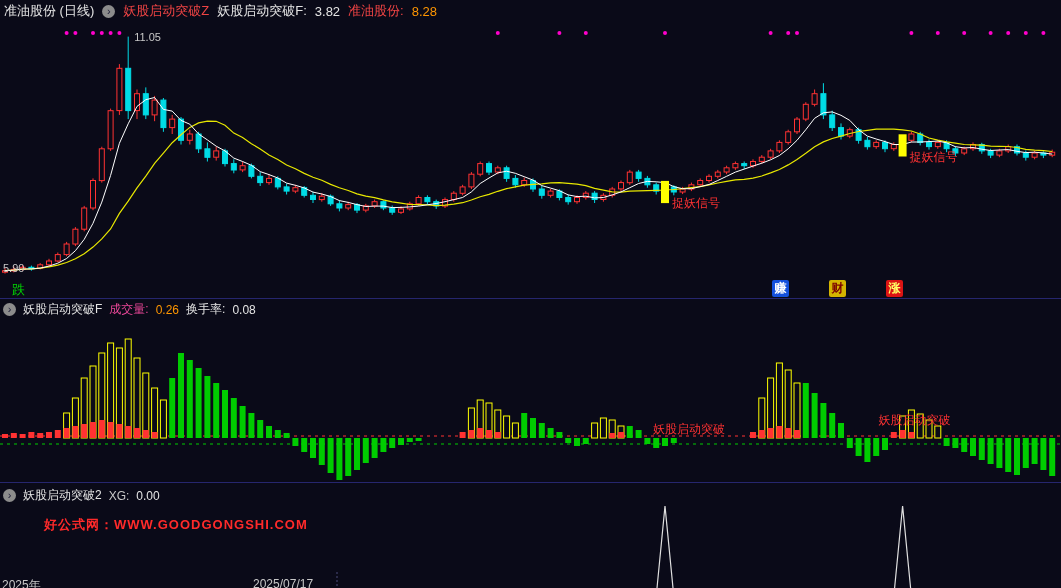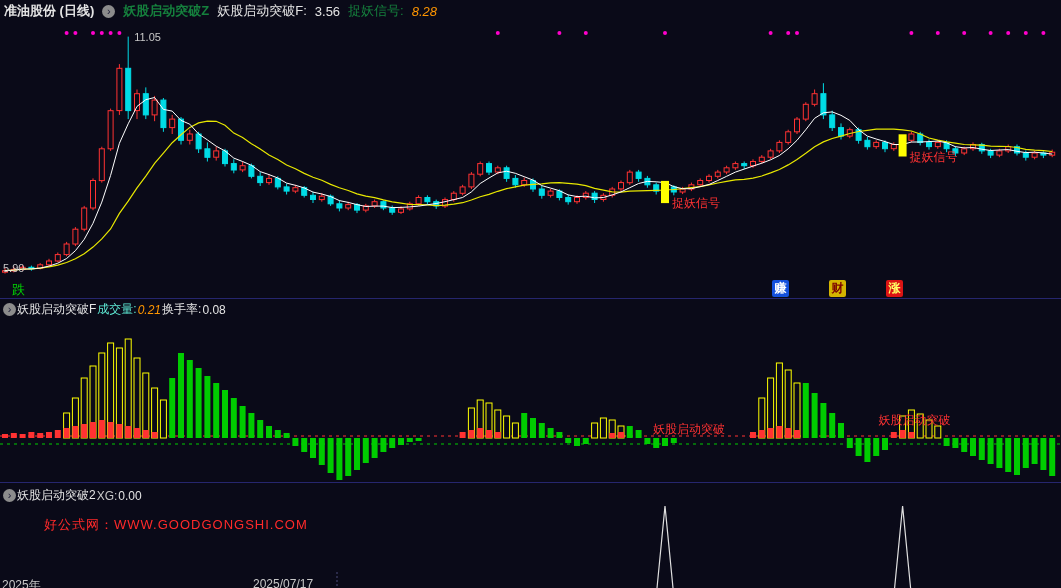--- a/index.html
+++ b/index.html
@@ -5,38 +5,38 @@
   html,body{margin:0;padding:0;}
   body{
     width:1061px;height:588px;position:relative;overflow:hidden;
     background:#0a0a18;
     font-family:"Liberation Sans","DejaVu Sans",sans-serif;
     -webkit-font-smoothing:antialiased;
   }
   #chart{position:absolute;left:0;top:0;z-index:1;}
   .hud{position:absolute;z-index:2;white-space:nowrap;}
   .header{left:0;top:0;width:100%;height:22px;display:flex;align-items:center;gap:8px;padding-left:4px;font-size:13px;}
-  .pheader{display:flex;align-items:center;gap:1px;font-size:12px;}
-  .bold{font-weight:bold;}
+  .pheader{display:flex;align-items:center;gap:7px;font-size:12px;}
+  .bold{font-weight:normal;}
   .c-white{color:#e4e4e4;}
   .c-grey{color:#c8c8c8;text-align:right;}
-  .c-red{color:#15803d;}
-  .c-orange{color:#ff9600;font-style:italic;}
-  .c-yellow{color:#5eead4;}
+  .c-red{color:#ef4444;}
+  .c-orange{color:#ff9600;}
+  .c-yellow{color:#ec4899;}
   .c-green{color:#00d800;}
   .icon-circle{
     display:inline-block;width:13px;height:13px;border-radius:50%;
     background:#8c8c8c;color:#20203a;font-size:11px;line-height:12px;text-align:center;
     flex:0 0 13px;cursor:pointer;
   }
   .icon-circle::before{content:"\203A";}
   .marquee-right{left:772px;top:280px;display:flex;gap:40px;}
   .marquee-box{width:17px;height:17px;border-radius:2px;font-size:12px;line-height:17px;text-align:center;font-weight:bold;}
   .char-left{left:12px;top:281px;font-size:13px;}
-  .watermark{left:44px;top:516px;color:#ff2a2a;font-weight:normal;font-size:13px;letter-spacing:1px;}
+  .watermark{left:44px;top:516px;color:#ff2a2a;font-weight:bold;font-size:13px;letter-spacing:1px;}
   .axis-year{left:2px;top:577px;font-size:12px;}
   .axis-date{left:253px;top:577px;font-size:12px;}
 </style>
 </head>
 <body>
 
 <svg id="chart" width="1061" height="588">
     <line x1="0" y1="298.5" x2="1061" y2="298.5" stroke="#26266e"></line>
     <line x1="0" y1="482.5" x2="1061" y2="482.5" stroke="#26266e"></line>
     <line x1="5" y1="268.1" x2="5" y2="273.6" stroke="#ff3232"></line>
@@ -446,37 +446,37 @@
     <polyline points="657,588 665,506 673,588" fill="none" stroke="#e0e0e0" stroke-width="1.2"></polyline>
     <polyline points="894.6,588 902.6,506 910.6,588" fill="none" stroke="#e0e0e0" stroke-width="1.2"></polyline>
     <line x1="337" y1="572" x2="337" y2="588" stroke="#4a4a7a" stroke-dasharray="2,2"></line>
   </svg>
 
 <div class="hud header">
   <span class="c-white bold">准油股份 (日线)</span>
   <span class="icon-circle"></span>
   <span class="c-red bold">妖股启动突破Z</span>
   <span class="c-white">妖股启动突破F:</span>
-  <span class="c-white">3.56</span>
-  <span class="c-red">捉妖信号:</span>
+  <span class="c-white">3.82</span>
+  <span class="c-red">准油股份:</span>
   <span class="c-orange">8.28</span>
 </div>
 
 <div class="hud char-left c-green">跌</div>
 <div class="hud marquee-right">
   <div class="marquee-box" style="background: rgb(20, 80, 220); color: rgb(255, 255, 255);">赚</div>
   <div class="marquee-box" style="background: rgb(212, 180, 0); color: rgb(122, 0, 0);">财</div>
   <div class="marquee-box" style="background: rgb(220, 20, 20); color: rgb(255, 255, 102);">涨</div>
 </div>
 
 <div class="hud pheader" style="left:3px;top:301px;">
   <span class="icon-circle"></span>
   <span class="c-white">妖股启动突破F</span>
   <span class="c-yellow">成交量:</span>
-  <span class="c-orange">0.21</span>
+  <span class="c-orange">0.26</span>
   <span class="c-white">换手率:</span>
   <span class="c-white">0.08</span>
 </div>
 
 <div class="hud pheader" style="left:3px;top:487px;">
   <span class="icon-circle"></span>
   <span class="c-white">妖股启动突破2</span>
   <span class="c-grey">XG:</span>
   <span class="c-white">0.00</span>
 </div>

